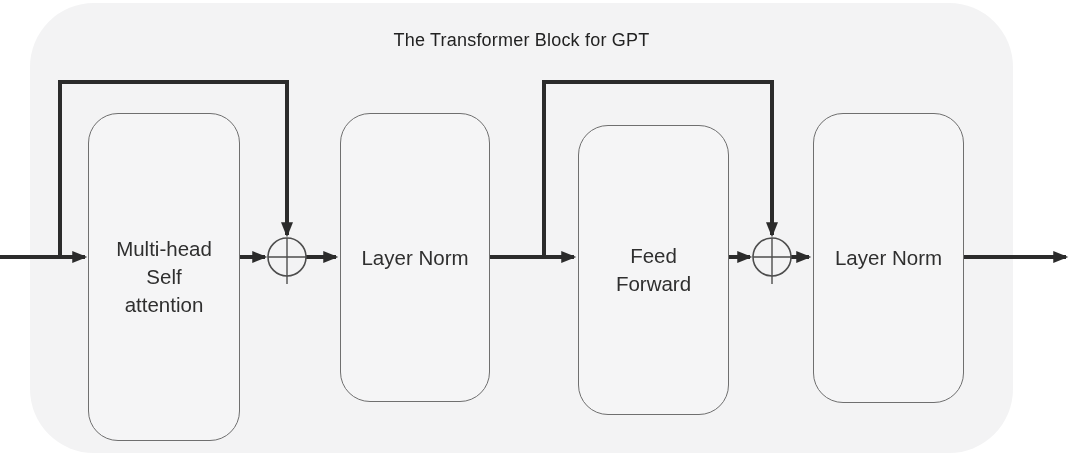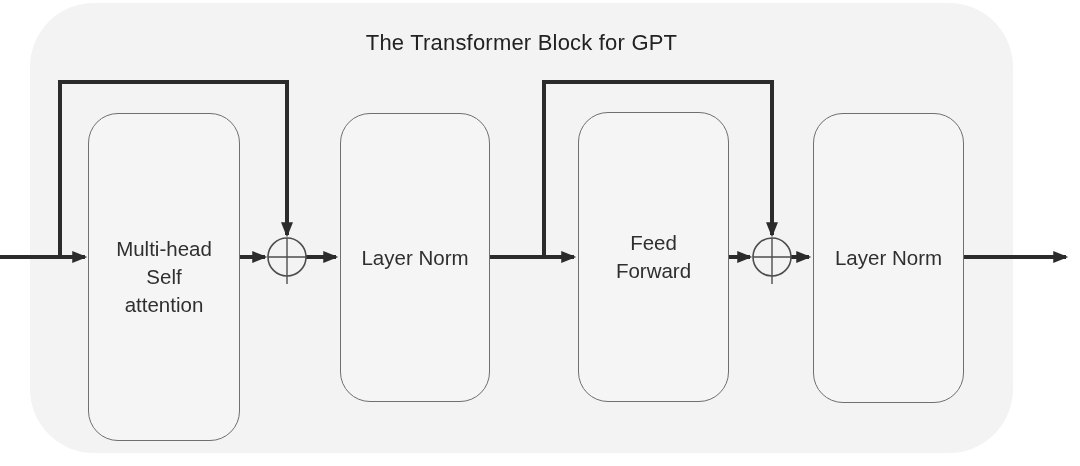--- a/index.html
+++ b/index.html
@@ -23,21 +23,21 @@
     height: 450px;
     background: #f3f3f4;
     border-radius: 64px;
   }
   .title {
     position: absolute;
     left: 30px;
     top: 30px;
     width: 983px;
     text-align: center;
-    font-size: 22px;
+    font-size: 18px;
     color: #222222;
     letter-spacing: 0.2px;
   }
   .box {
     position: absolute;
     box-sizing: border-box;
     border: 1.4px solid #6f6f6f;
     border-radius: 30px;
     background: #f5f5f6;
     display: flex;
@@ -46,21 +46,21 @@
   }
   .box .label {
     font-size: 20.5px;
     line-height: 28px;
     color: #2f2f2f;
     text-align: center;
     white-space: pre-line;
   }
   .box-mha { left: 88px;  top: 113px; width: 152px; height: 328px; }
   .box-ln1 { left: 340px; top: 113px; width: 150px; height: 289px; }
-  .box-ff  { left: 578px; top: 112px; width: 151px; height: 290px; }
+  .box-ff  { left: 578px; top: 125px; width: 151px; height: 290px; }
   .box-ln2 { left: 813px; top: 113px; width: 151px; height: 290px; }
   svg.wires {
     position: absolute;
     left: 0;
     top: 0;
     pointer-events: none;
   }
   .wire {
     fill: none;
     stroke: #2b2b2b;

